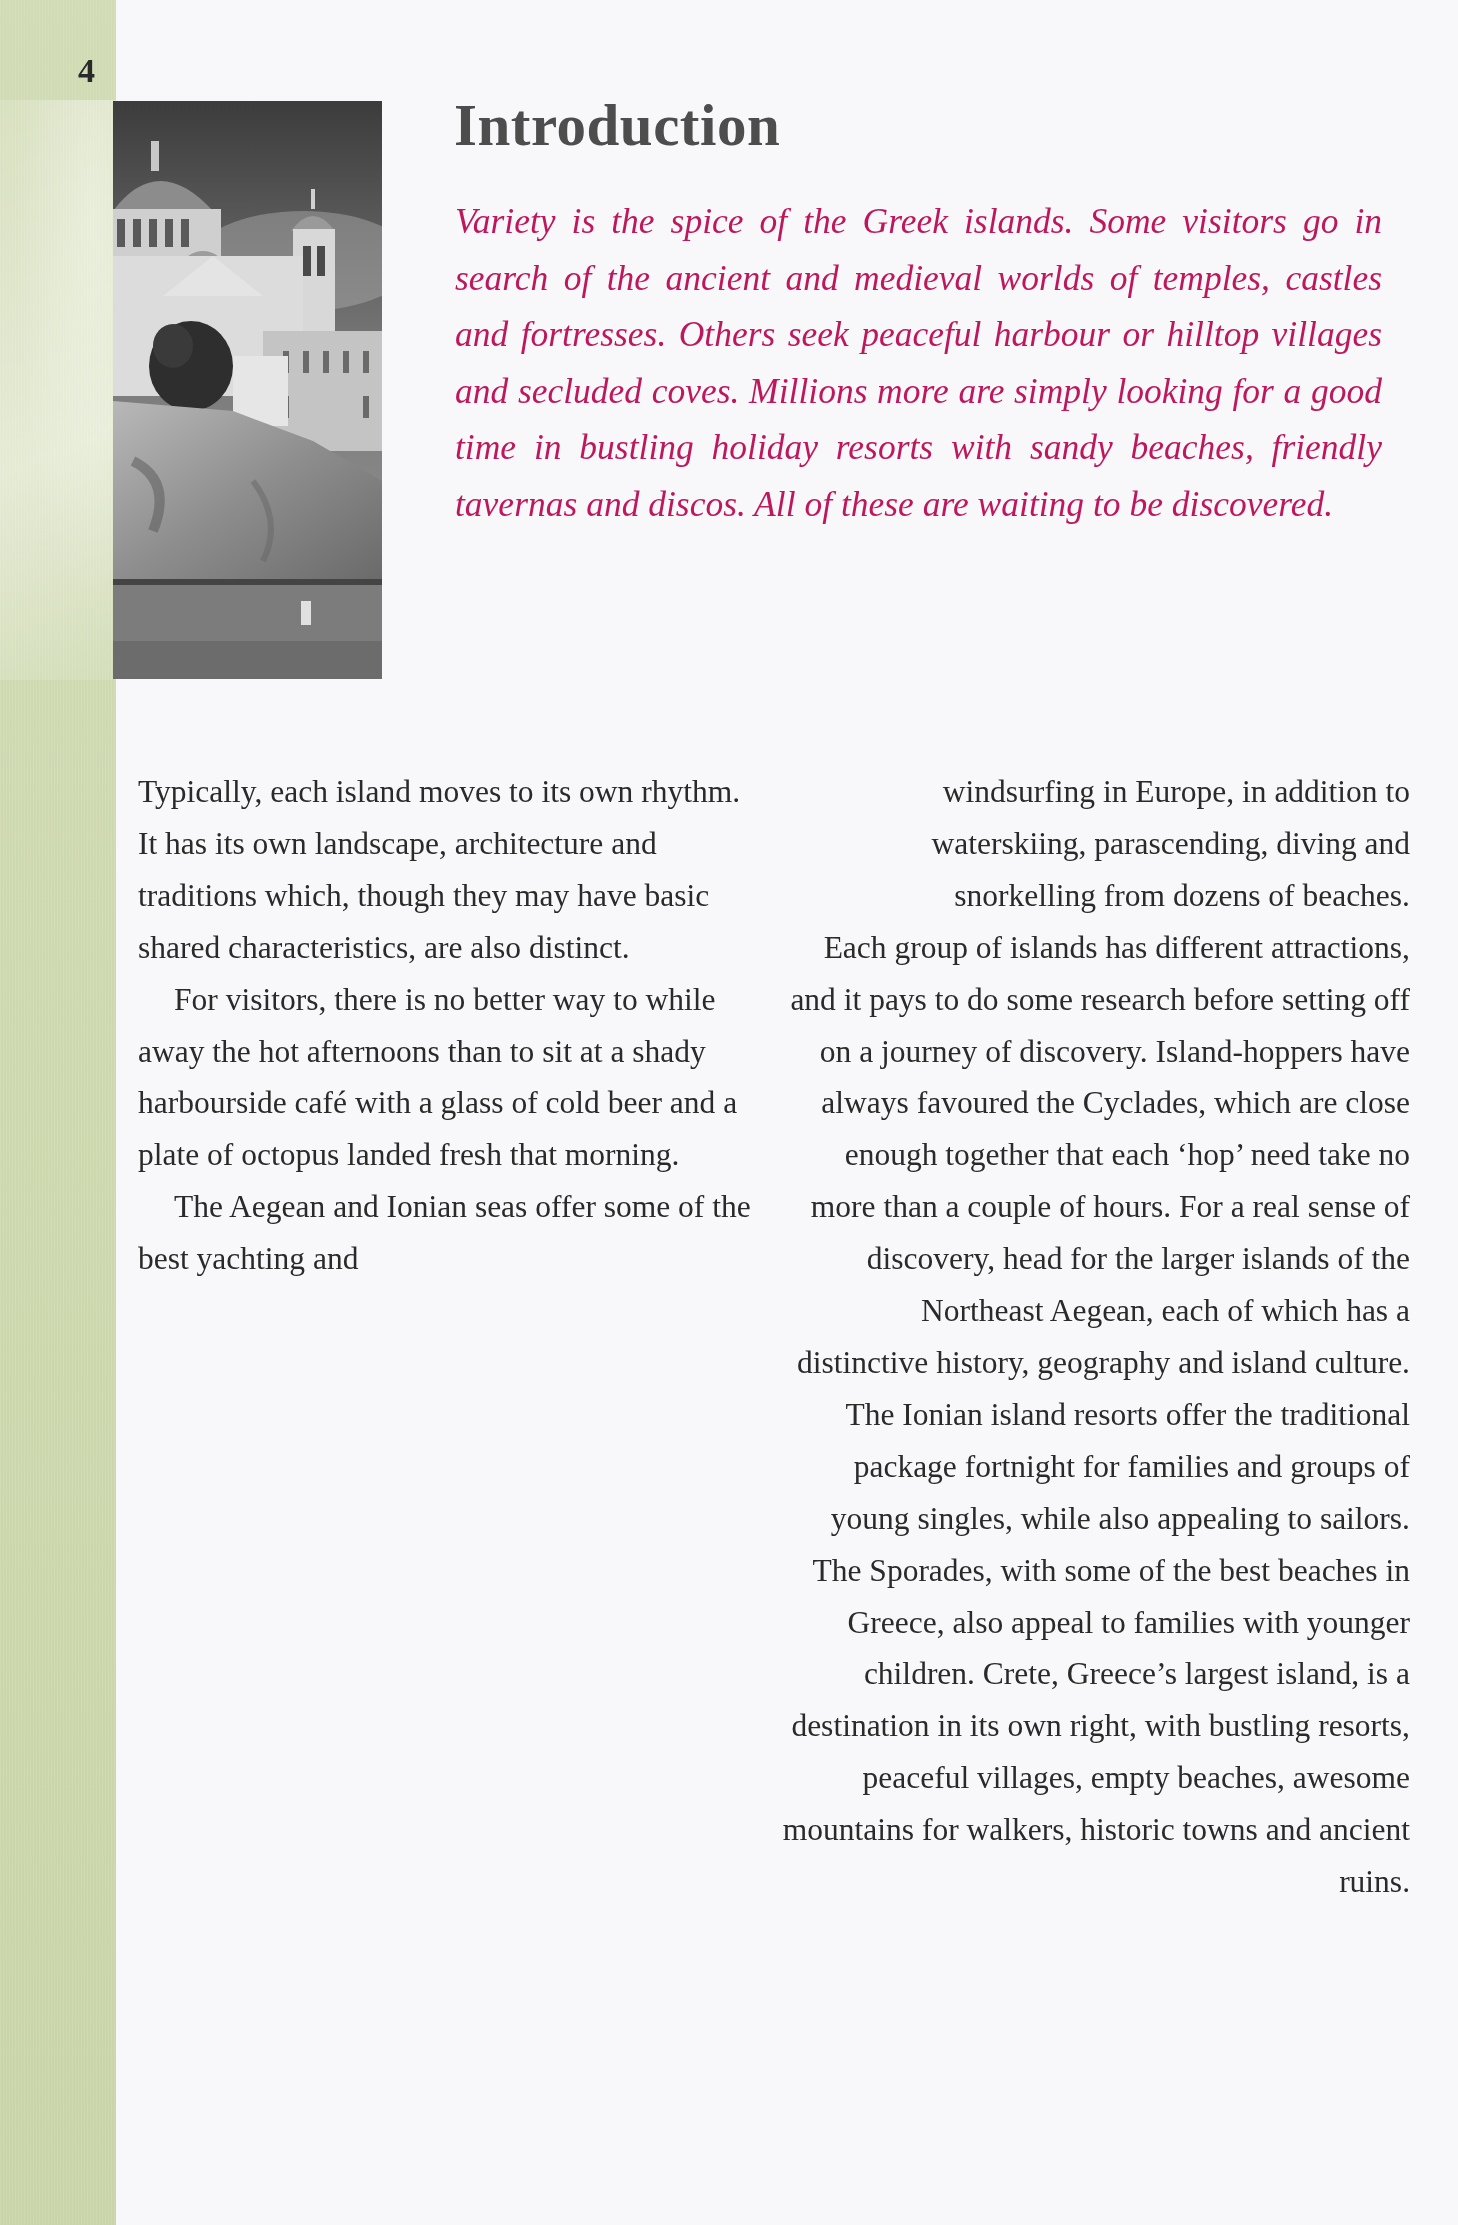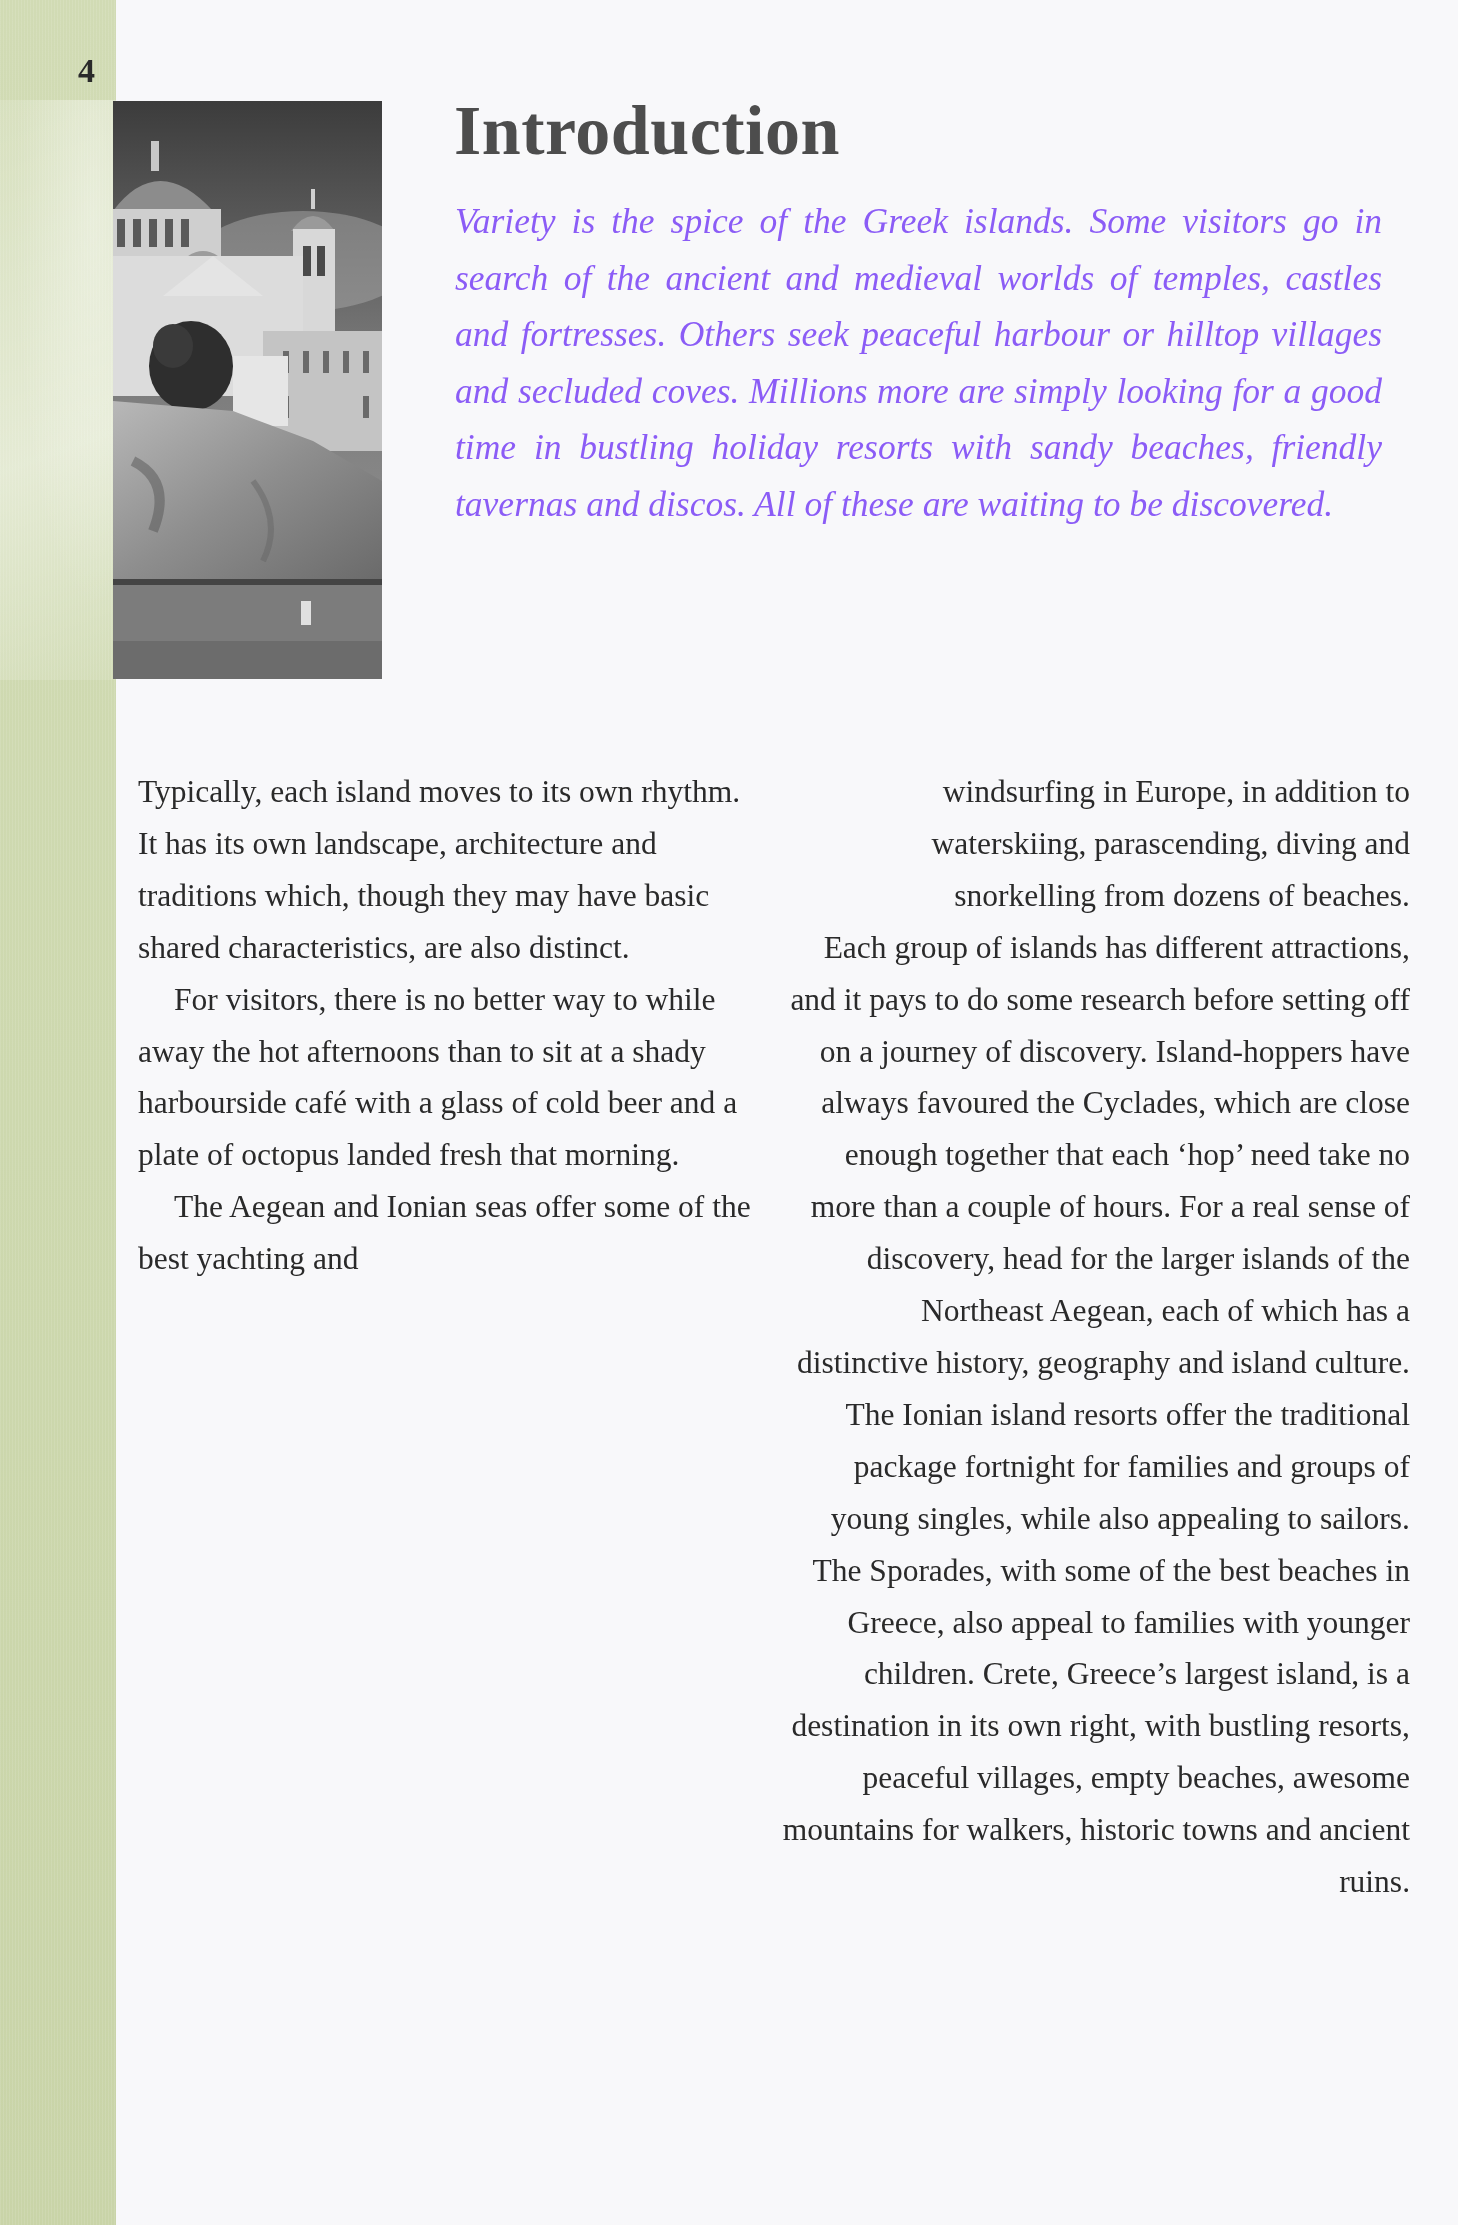--- a/index.html
+++ b/index.html
@@ -25,27 +25,27 @@
     position: absolute; left: 78px; top: 52px;
     font-size: 34px; font-weight: bold; color: #2a2a2a;
   }
   .photo {
     position: absolute; left: 113px; top: 101px; width: 269px; height: 578px;
     overflow: hidden; background: #555;
   }
   .photo svg { display: block; }
   .heading {
     position: absolute; left: 454px; top: 96px; margin: 0;
-    font-size: 70px; font-weight: bold; color: #4d4d4d; letter-spacing: 0.5px;
+    font-size: 59px; font-weight: bold; color: #4d4d4d; letter-spacing: 0.5px;
     line-height: 1;
   }
   .intro {
     position: absolute; left: 455px; top: 193px; width: 927px; margin: 0;
     font-style: italic; font-size: 35.5px; line-height: 56.6px;
-    text-align: justify; color: #8b5cf6;
+    text-align: justify; color: #be185d;
   }
   .col {
     position: absolute; top: 766px; width: 628px;
     font-size: 31.5px; line-height: 51.9px; color: #2a2a2a;
   }
   .col-left { left: 138px; font-family: Liberation Serif, serif; }
   .col-right { left: 782px; text-align: right; }
   .col p { margin: 0; }
   .col p.indent { text-indent: 36px; }
 </style>

